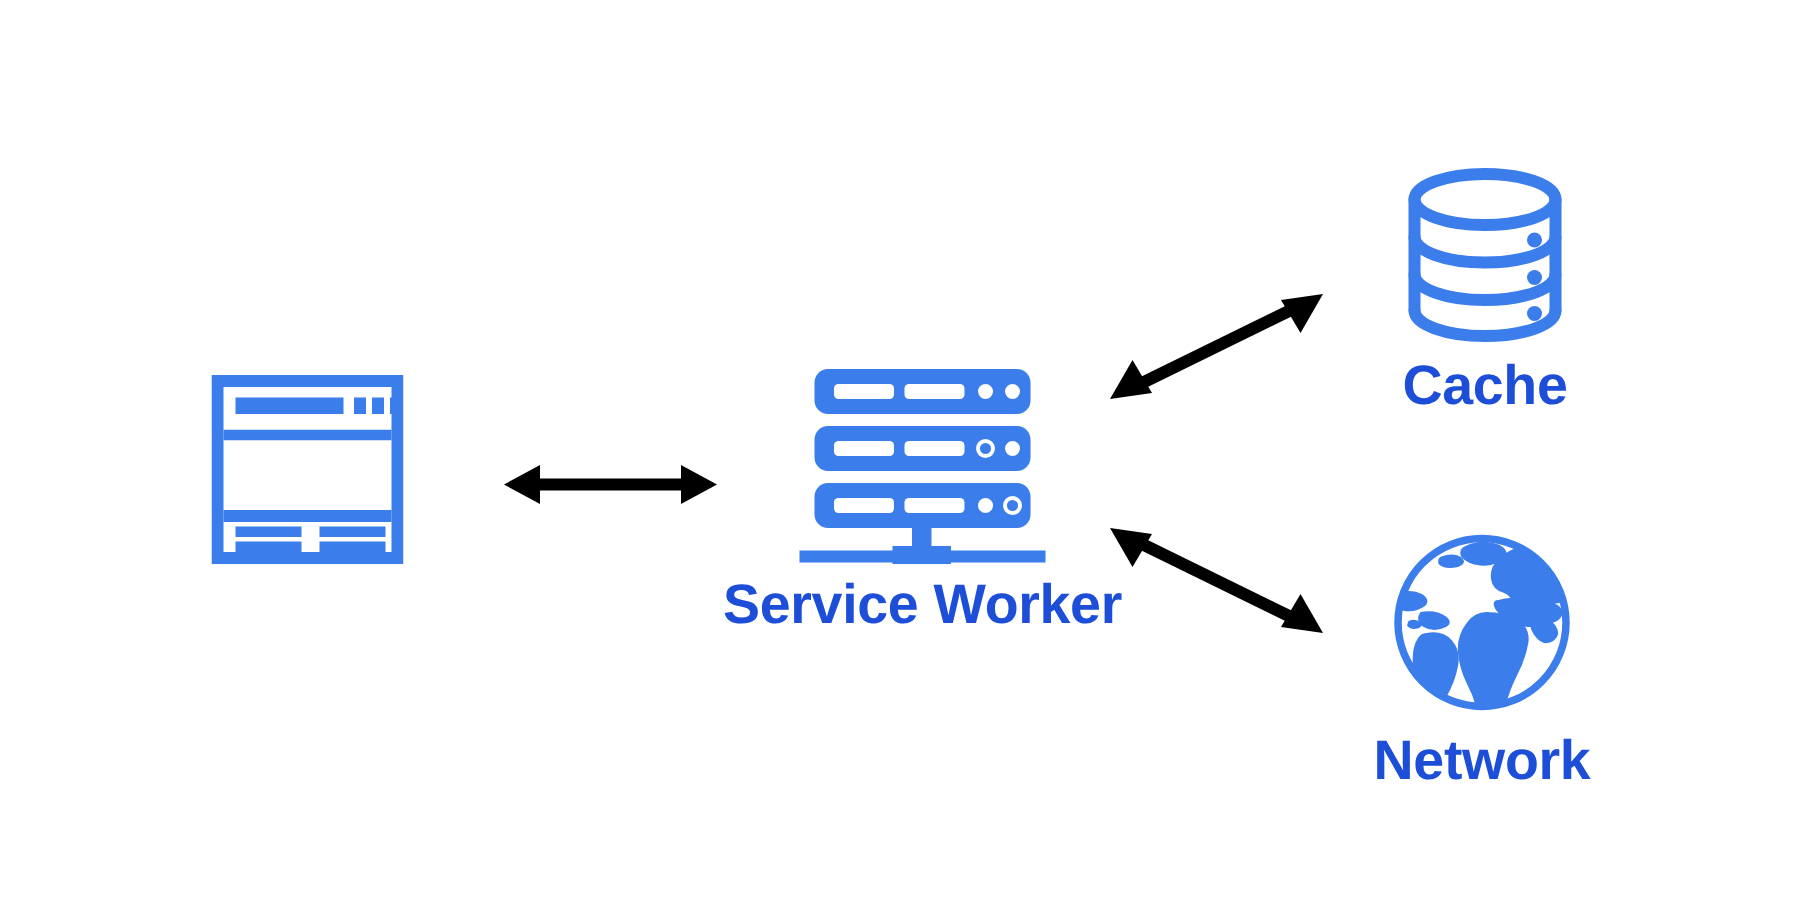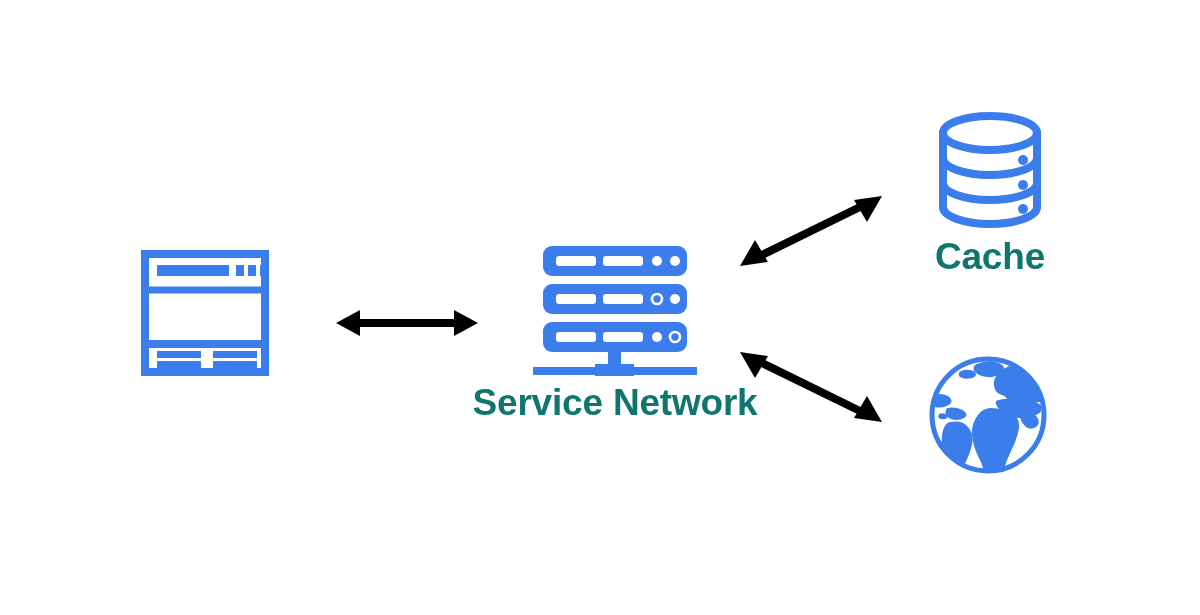--- a/index.html
+++ b/index.html
@@ -24,21 +24,21 @@
     flex-direction: column;
     align-items: center;
   }
   .node-icon {
     display: block;
     line-height: 0;
   }
   .node-label {
     font-family: "Liberation Sans", sans-serif;
     font-weight: bold;
-    color: #0f766e;
+    color: #1d4ed8;
     letter-spacing: -0.2px;
     white-space: nowrap;
     text-align: center;
   }
 
   
   #node-application { left: 102px; top: 250px; width: 206px; }
   #node-application .node-icon { width: 128px; height: 126px; }
   #node-application .node-label { font-size: 37px; margin-top: 6px; }
 
@@ -117,21 +117,21 @@
         <circle cx="126" cy="93" r="5" fill="#ffffff"></circle>
         <circle cx="144" cy="93" r="5" fill="none" stroke="#ffffff" stroke-width="2.6"></circle>
 
         <rect x="77" y="108" width="13" height="14" fill="#3b7dea"></rect>
 
         <rect x="64" y="120" width="39" height="12" fill="#3b7dea"></rect>
 
         <rect x="2" y="123" width="164" height="8" fill="#3b7dea"></rect>
       </svg>
     </span>
-    <span class="node-label">Service Network</span>
+    <span class="node-label">Service Worker</span>
   </div>
 
   <div class="node" id="node-cache">
     <span class="node-icon">
       <svg viewBox="0 0 110 116" width="110" height="116" xmlns="http://www.w3.org/2000/svg">
         <g fill="none" stroke="#3b7dea" stroke-width="8" stroke-linecap="round">
 
           <path d="M8 21 V95"></path>
           <path d="M102 21 V95"></path>
 
@@ -180,20 +180,21 @@
           <path d="M6 44 q9 -4 17 0 q6 4 2 8 q-7 5 -15 3 q-7 -2 -4 -11 Z"></path>
           <path d="M22 56 q10 -2 17 3 q5 4 0 7 q-8 4 -15 0 q-6 -4 -2 -10 Z"></path>
 
           <path d="M14 62 q5 -2 8 1 q2 3 -2 4 q-5 1 -7 -2 Z"></path>
 
           <path d="M26 70 q11 -2 17 5 q6 7 4 17 q-2 11 -8 21 q-5 9 -12 10 q-7 1 -8 -7
                    q-1 -12 -2 -24 q-1 -12 3 -18 q2 -4 6 -4 Z"></path>
         </g>
       </svg>
     </span>
+    <span class="node-label">Network</span>
   </div>
 
   <div class="connector" id="connector-app-sw">
     <svg viewBox="0 0 146 60" width="146" height="60" xmlns="http://www.w3.org/2000/svg">
       <line x1="20" y1="30" x2="126" y2="30" stroke="#000000" stroke-width="8"></line>
       <polygon points="2,30 26,17 26,43" fill="#000000"></polygon>
       <polygon points="144,30 120,17 120,43" fill="#000000"></polygon>
     </svg>
   </div>
 

